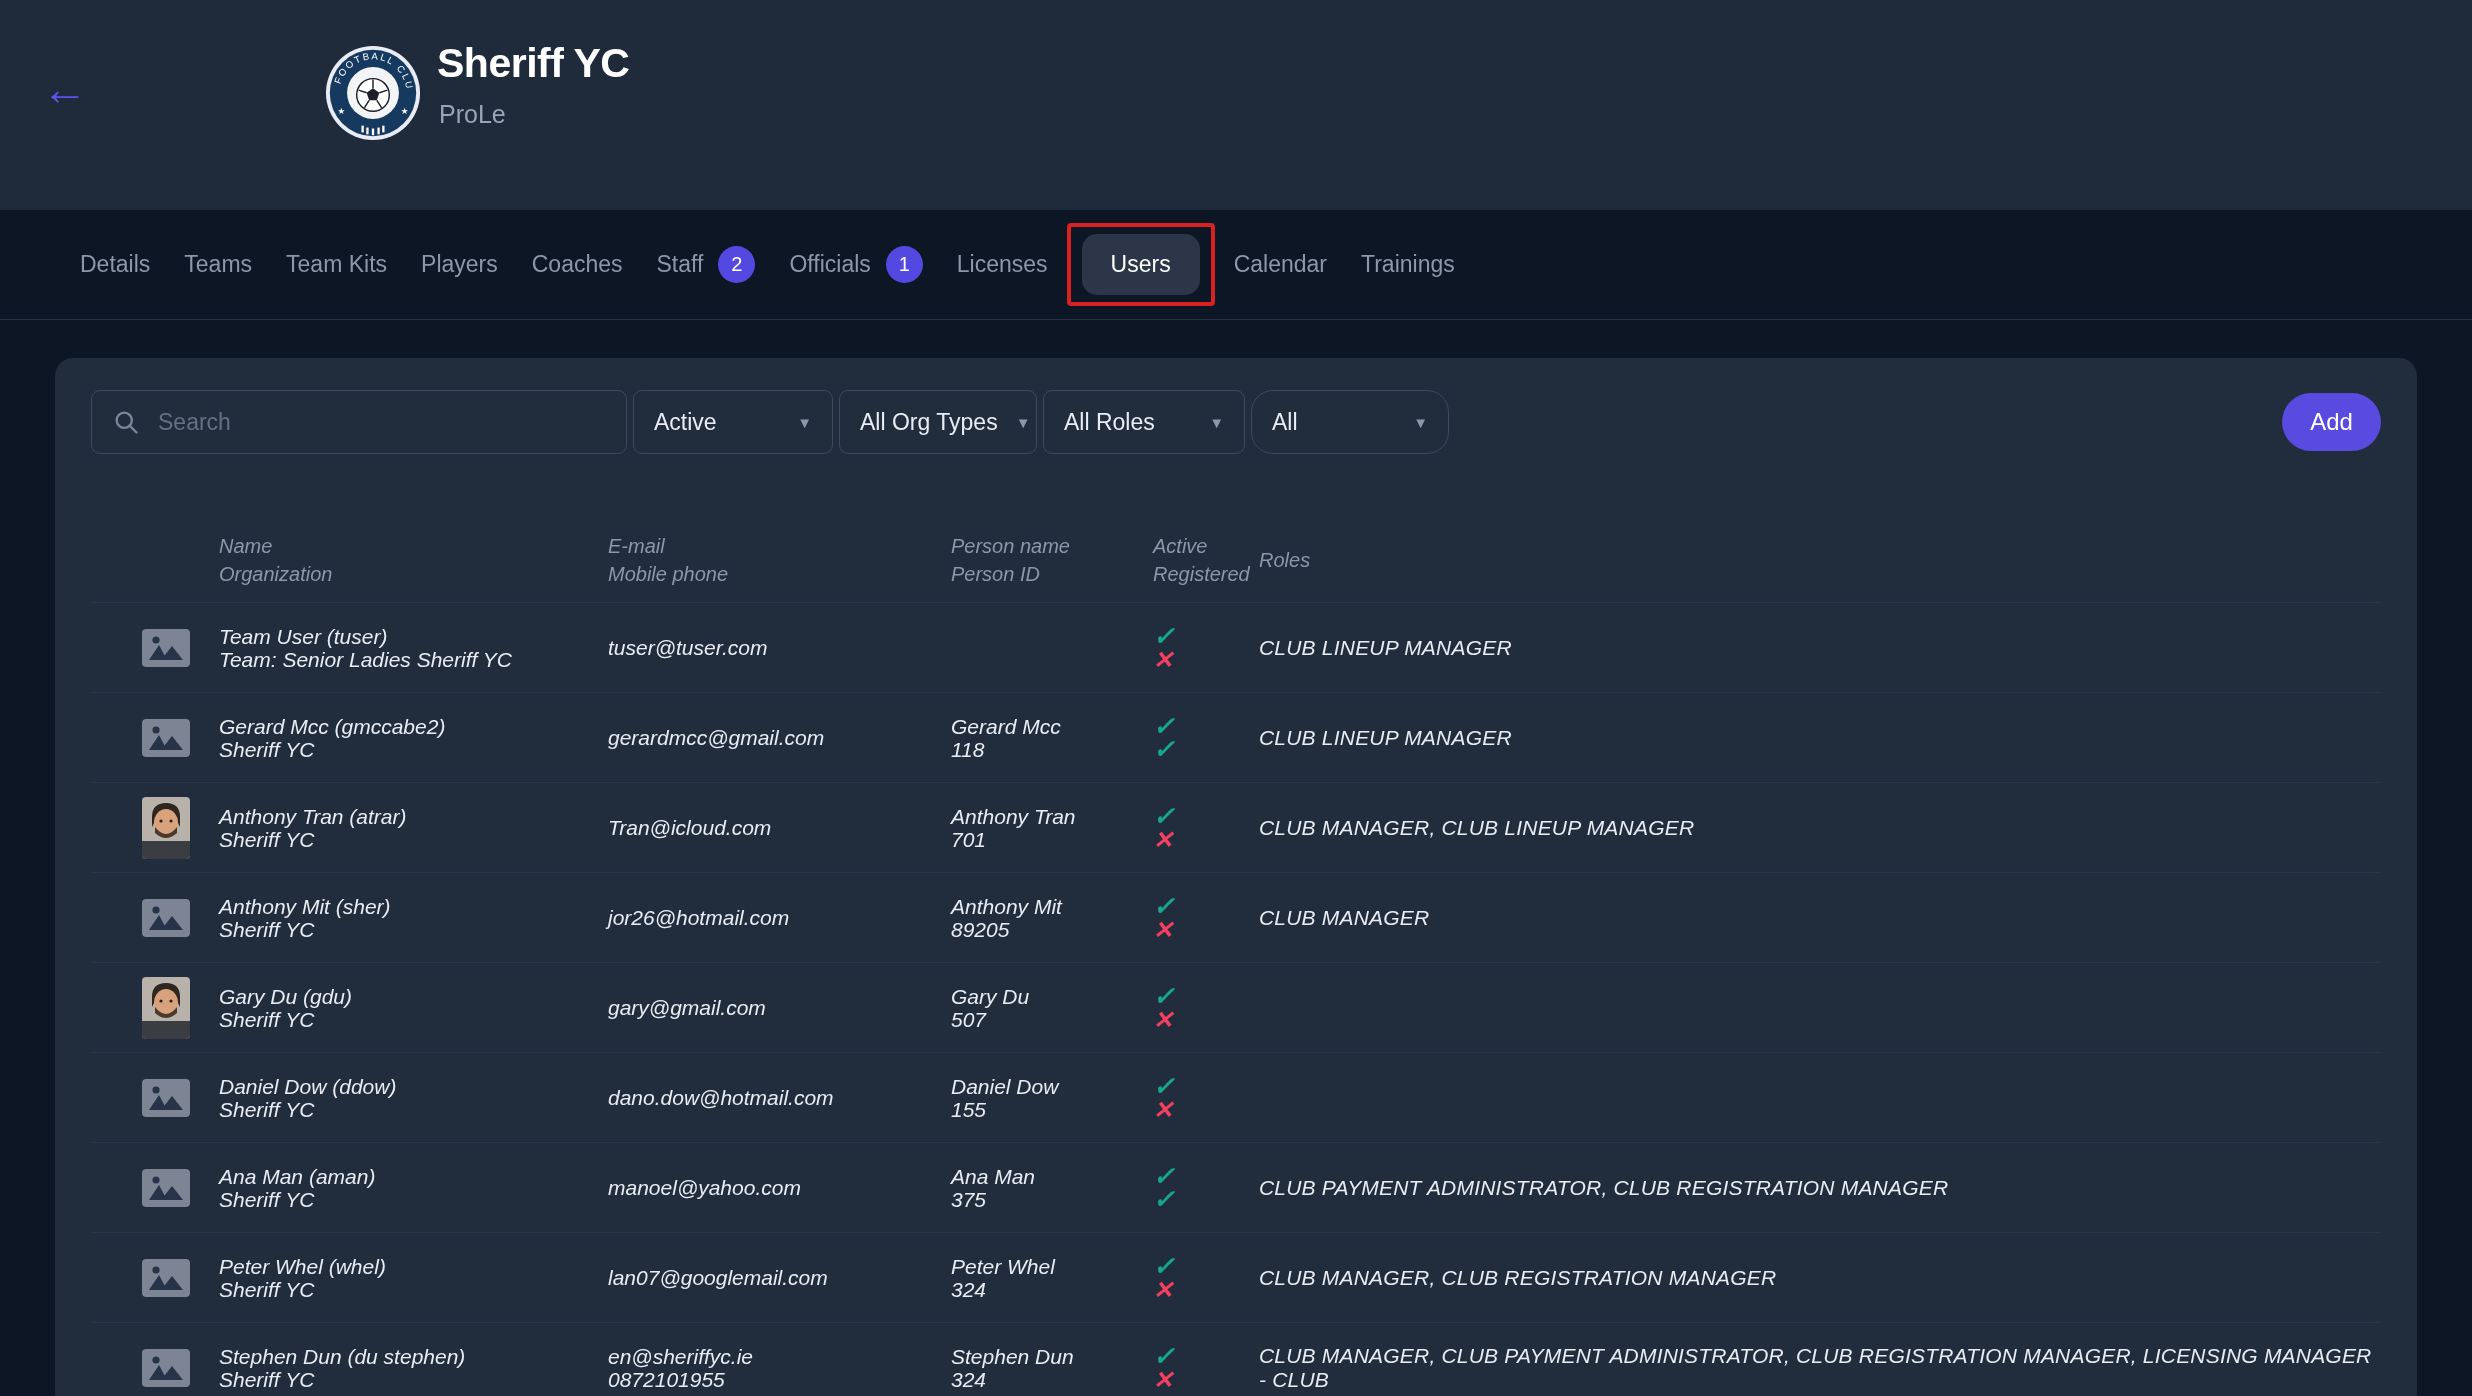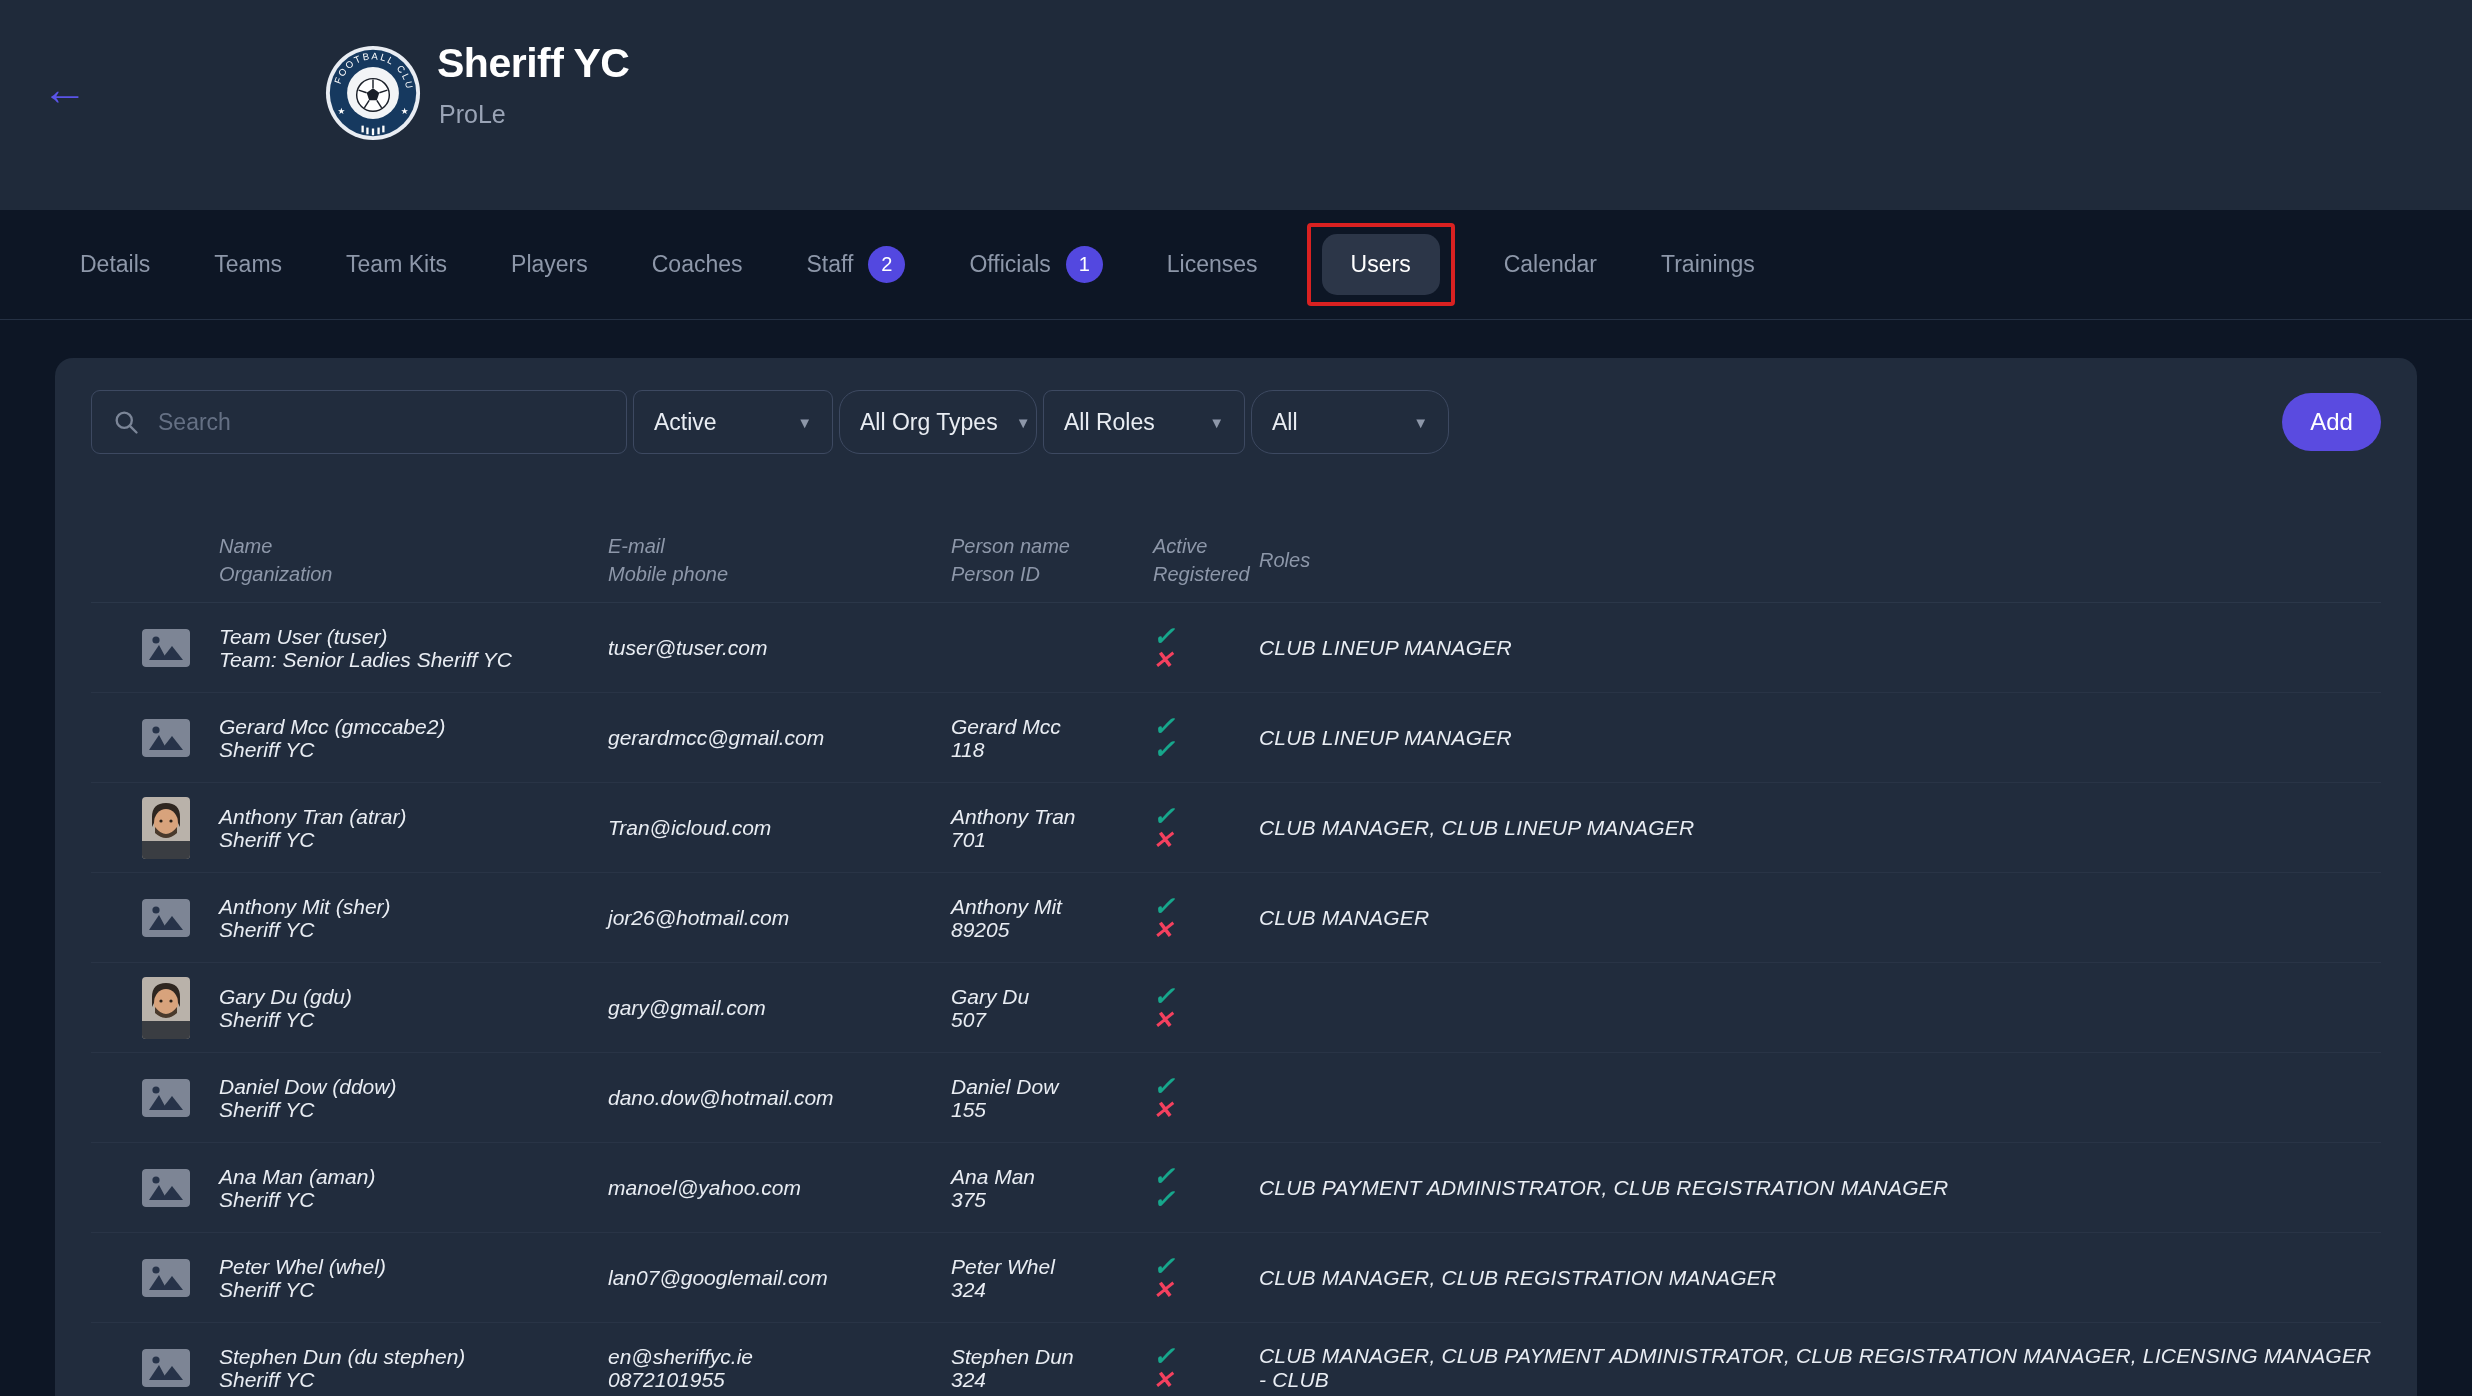--- a/index.html
+++ b/index.html
@@ -19,21 +19,21 @@
     color:#5a54e8;cursor:pointer;font-weight:bold;
   }
   .club-logo{position:absolute;left:325px;top:45px;width:96px;height:96px;}
   .club-title{position:absolute;left:437px;top:40px;font-size:41px;font-weight:bold;color:#ffffff;letter-spacing:-0.5px;}
   .club-subtitle{position:absolute;left:439px;top:100px;font-size:25px;color:#9aa4b6;}
   
   .tab-bar{
     position:absolute;left:0;top:210px;width:100%;height:110px;
     background:#0d1625;border-bottom:1px solid #253144;box-sizing:border-box;
   }
-  .tabs{display:flex;align-items:center;height:100%;padding-left:80px;gap:64px;}
+  .tabs{display:flex;align-items:center;height:100%;padding-left:80px;gap:34px;}
   .tab{display:flex;align-items:center;font-size:23px;color:#8d97a9;cursor:pointer;white-space:nowrap;}
   .tab .badge{
     display:inline-flex;align-items:center;justify-content:center;
     width:37px;height:37px;border-radius:50%;background:#5348e0;color:#fff;
     font-size:20px;margin-left:15px;
   }
   .tab.active{
     background:#2c3648;color:#ffffff;border-radius:15px;padding:17px 29px;
   }
   .red-wrap{
@@ -57,21 +57,21 @@
     font-family:"Liberation Sans",sans-serif;font-size:23px;color:#e9edf3;
   }
   .search-box input::placeholder{color:#657084;}
   .dropdown{
     display:flex;align-items:center;justify-content:space-between;box-sizing:border-box;
     height:64px;border:1px solid #3d4961;border-radius:9px;padding:0 20px;
     font-size:23px;color:#e9edf3;cursor:pointer;white-space:nowrap;
   }
   .dropdown .caret{color:#8d97a9;font-size:15px;margin-left:18px;}
   .dd-status{width:200px;}
-  .dd-org{width:198px;border-radius:21px;}
+  .dd-org{width:198px;}
   .dd-roles{width:202px;}
   .dd-all{width:198px;border-radius:22px;}
   .add-btn{
     margin-left:auto;width:99px;height:58px;border:none;border-radius:29px;
     background:#5a4be0;color:#ffffff;font-size:24px;cursor:pointer;
     font-family:"Liberation Sans",sans-serif;
   }
   
   .grid-row{
     display:grid;

